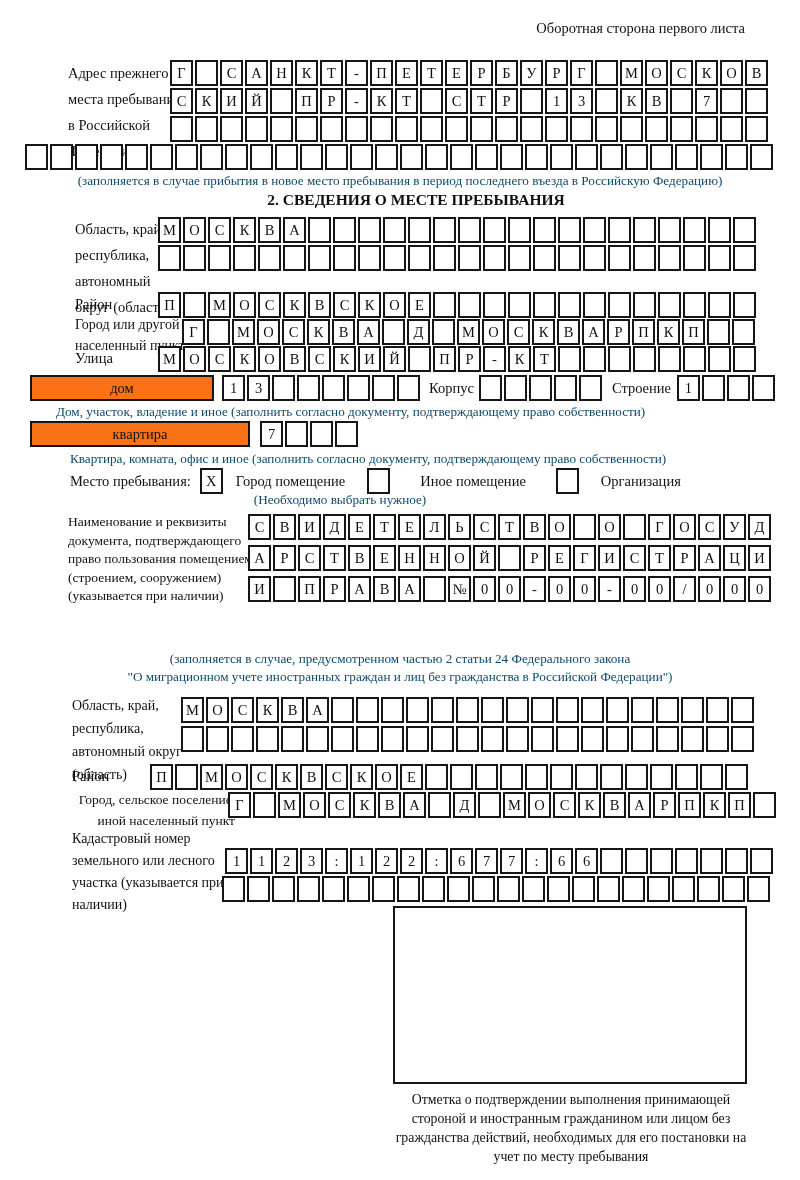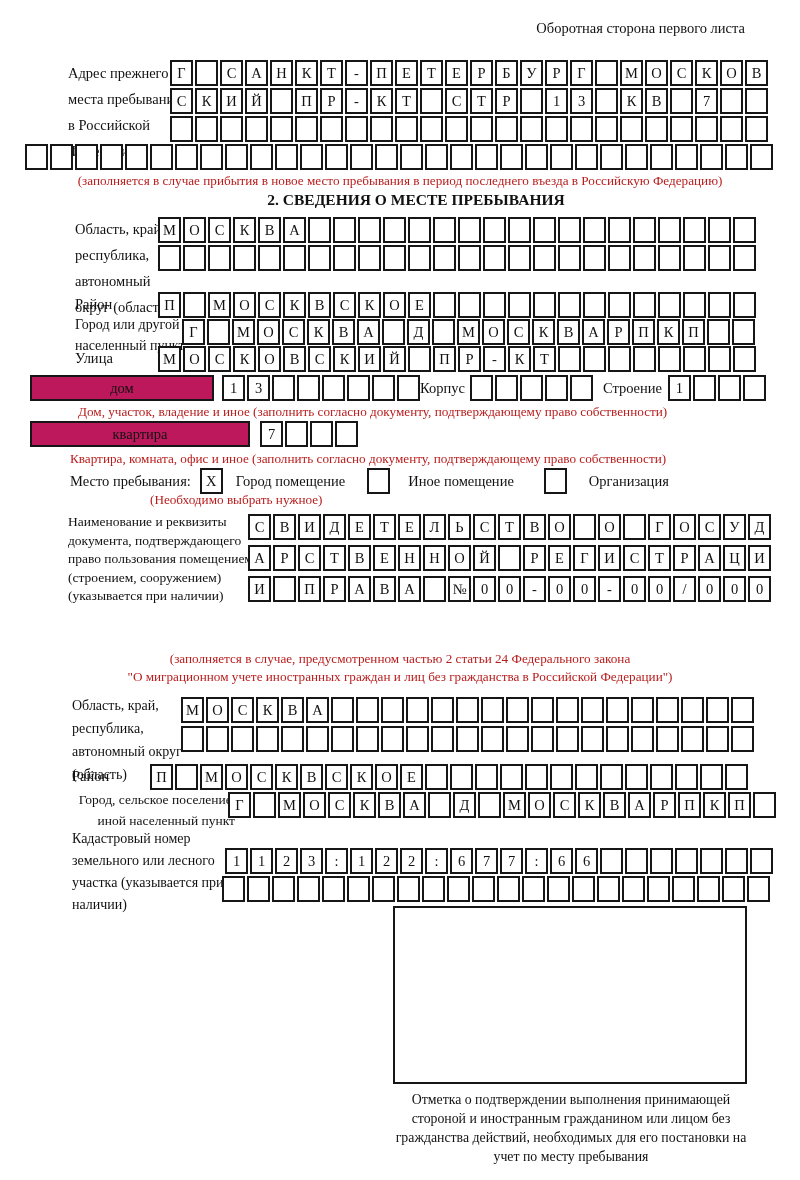--- a/index.html
+++ b/index.html
@@ -4,31 +4,31 @@
 <style>
   html,body{margin:0;padding:0;background:#ffffff;}
   .page{
     position:relative;width:800px;height:1180px;background:#ffffff;
     font-family:"Liberation Serif","DejaVu Serif",serif;color:#111;overflow:hidden;
   }
   .abs{position:absolute;}
   .lbl{font-size:14.5px;line-height:26px;color:#111;}
   .lbl.tight{line-height:21px;}
   .lbl.small{font-size:13.5px;line-height:18.5px;}
-  .note{font-size:13.2px;color:#b91c1c;white-space:nowrap;}
+  .note{font-size:13.2px;color:#0c4a6e;white-space:nowrap;}
   .center{left:0;width:100%;text-align:center;}
   .title{font-size:15.5px;font-weight:bold;padding-left:16px;}
   .boxrow{display:flex;gap:2px;}
   .cell{
     width:19px;height:22px;border:2px solid #161616;background:#fff;
     display:flex;align-items:center;justify-content:center;
     font-size:14.5px;flex:0 0 auto;box-sizing:content-box;
   }
   .widebox{
-    height:22px;border:2px solid #161616;background:#be185d;
+    height:22px;border:2px solid #161616;background:#f97316;
     display:flex;align-items:center;justify-content:center;
     font-size:14.5px;box-sizing:content-box;flex:0 0 auto;
   }
   .hrow{display:flex;align-items:center;}
   .inline-lbl{font-size:14.5px;white-space:nowrap;}
   .stamp-box{border:2px solid #161616;background:#fff;}
   .caption{font-size:13.8px;line-height:19px;text-align:center;}
 </style>
 </head>
 <body>
@@ -294,59 +294,59 @@
     <div class="boxrow" style="margin-left:8px;">
         <span class="cell">1</span>
         <span class="cell">3</span>
         <span class="cell"></span>
         <span class="cell"></span>
         <span class="cell"></span>
         <span class="cell"></span>
         <span class="cell"></span>
         <span class="cell"></span>
       </div>
-    <div class="inline-lbl" style="">Корпус</div>
+    <div class="inline-lbl" style="margin-left:9px;">Корпус</div>
     <div class="boxrow" style="margin-left:5px;">
         <span class="cell"></span>
         <span class="cell"></span>
         <span class="cell"></span>
         <span class="cell"></span>
         <span class="cell"></span>
       </div>
     <div class="inline-lbl" style="margin-left:10px;">Строение</div>
     <div class="boxrow" style="margin-left:6px;">
         <span class="cell">1</span>
         <span class="cell"></span>
         <span class="cell"></span>
         <span class="cell"></span>
       </div>
   </div>
-  <div class="abs note" style="left:78px;top:404px;">Дом, участок, владение и иное (заполнить согласно документу, подтверждающему право собственности)</div>
+  <div class="abs note" style="left:56px;top:404px;">Дом, участок, владение и иное (заполнить согласно документу, подтверждающему право собственности)</div>
 
   <div class="abs hrow" style="left:30px;top:421px;">
     <div class="widebox" style="width:216px;">квартира</div>
     <div class="boxrow" style="margin-left:10px;">
         <span class="cell">7</span>
         <span class="cell"></span>
         <span class="cell"></span>
         <span class="cell"></span>
       </div>
   </div>
   <div class="abs note" style="left:70px;top:451px;">Квартира, комната, офис и иное (заполнить согласно документу, подтверждающему право собственности)</div>
 
   <div class="abs hrow" style="left:70px;top:468px;justify-content:space-between;">
     <span class="inline-lbl">Место пребывания:</span>
     <span class="cell" style="margin-left:9px;">X</span>
     <span class="inline-lbl" style="margin-left:13px;">Город помещение</span>
     <span class="cell" style="margin-left:22px;"></span>
-    <span class="inline-lbl" style="margin-left:18px;">Иное помещение</span>
+    <span class="inline-lbl" style="margin-left:30px;">Иное помещение</span>
     <span class="cell" style="margin-left:30px;"></span>
     <span class="inline-lbl" style="margin-left:22px;">Организация</span>
   </div>
-  <div class="abs note" style="left:150px;top:492px;width:380px;">(Необходимо выбрать нужное)</div>
+  <div class="abs note" style="left:150px;top:492px;width:380px;text-align:center;">(Необходимо выбрать нужное)</div>
 
   <div class="abs lbl small" style="left:68px;top:513px;width:196px;">Наименование и реквизиты документа, подтверждающего право пользования помещением (строением, сооружением) (указывается при наличии)</div>
   <div class="abs boxrow" style="left:248px;top:514px;">
       <span class="cell">С</span>
       <span class="cell">В</span>
       <span class="cell">И</span>
       <span class="cell">Д</span>
       <span class="cell">Е</span>
       <span class="cell">Т</span>
       <span class="cell">Е</span>

